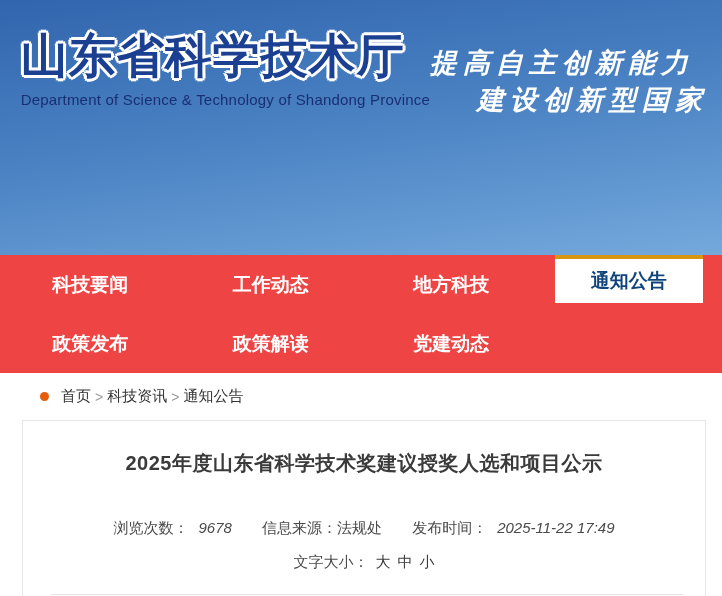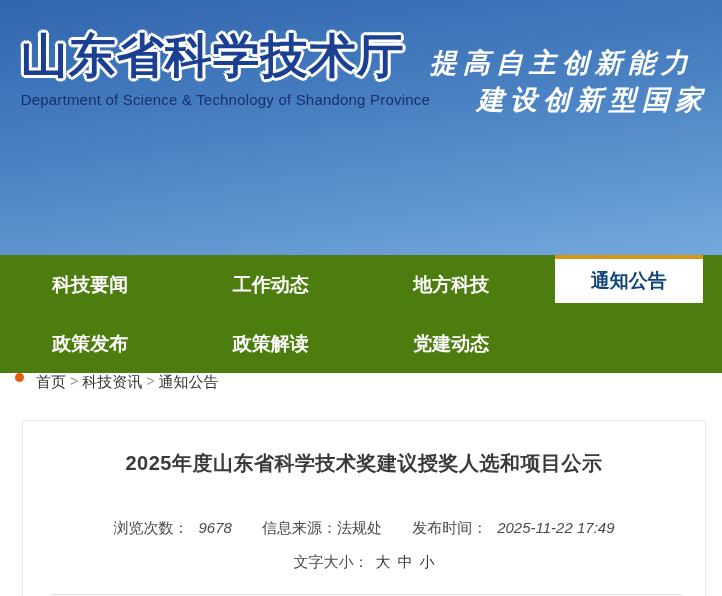--- a/index.html
+++ b/index.html
@@ -33,37 +33,37 @@
     font-family:"Liberation Sans", sans-serif;
   }
   .search-input::placeholder { color:#555; opacity:1; }
   .search-button {
     width:75px; border:none; background:#fdc705; cursor:pointer;
     display:flex; align-items:center; justify-content:center;
   }
 
   
   .nav {
-    width:722px; height:118px; background:#4d7c0f;
+    width:722px; height:118px; background:#ef4444;
     display:grid; grid-template-columns:repeat(4,1fr); grid-template-rows:59px 59px;
   }
   .nav-item {
     display:flex; align-items:center; justify-content:center;
     color:#ffffff; font-size:19px; font-weight:bold; cursor:pointer; white-space:nowrap;
   }
   .nav-item.active {
     background:#ffffff; color:#10457b;
     border-top:4px solid #d99413;
     margin:0 19px 11px 13px;
   }
 
   
   .breadcrumb {
-    height:47px; display:flex; 
-    padding-left:15px; font-size:15px; color:#333;
+    height:47px; display:flex; align-items:center;
+    padding-left:40px; font-size:15px; color:#333;
   }
   .crumb-dot { width:9px; height:9px; border-radius:50%; background:#e65c0e; margin-right:12px; flex:none; }
   .crumb-link { cursor:pointer; }
   .crumb-sep { color:#999; margin:0 4px; font-size:14px; }
 
   
   .content-box {
     margin-left:22px; width:684px; height:200px;
     border:1px solid #e7e7e7; background:#ffffff;
   }

